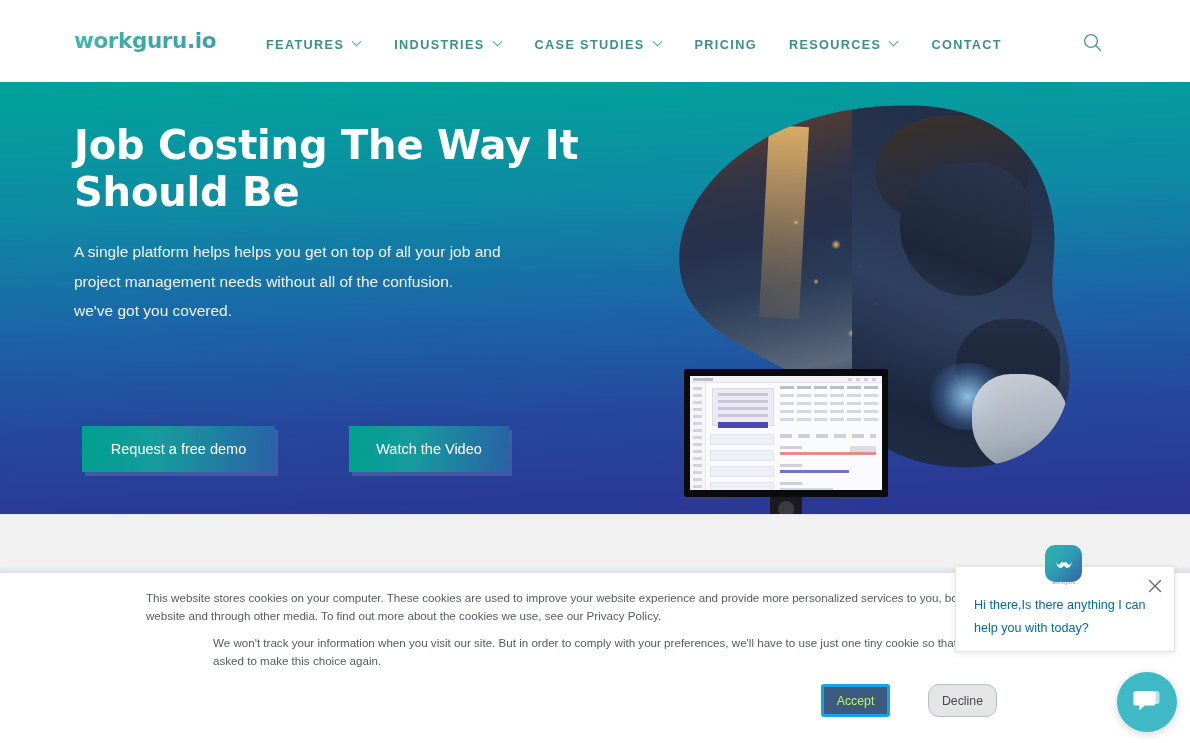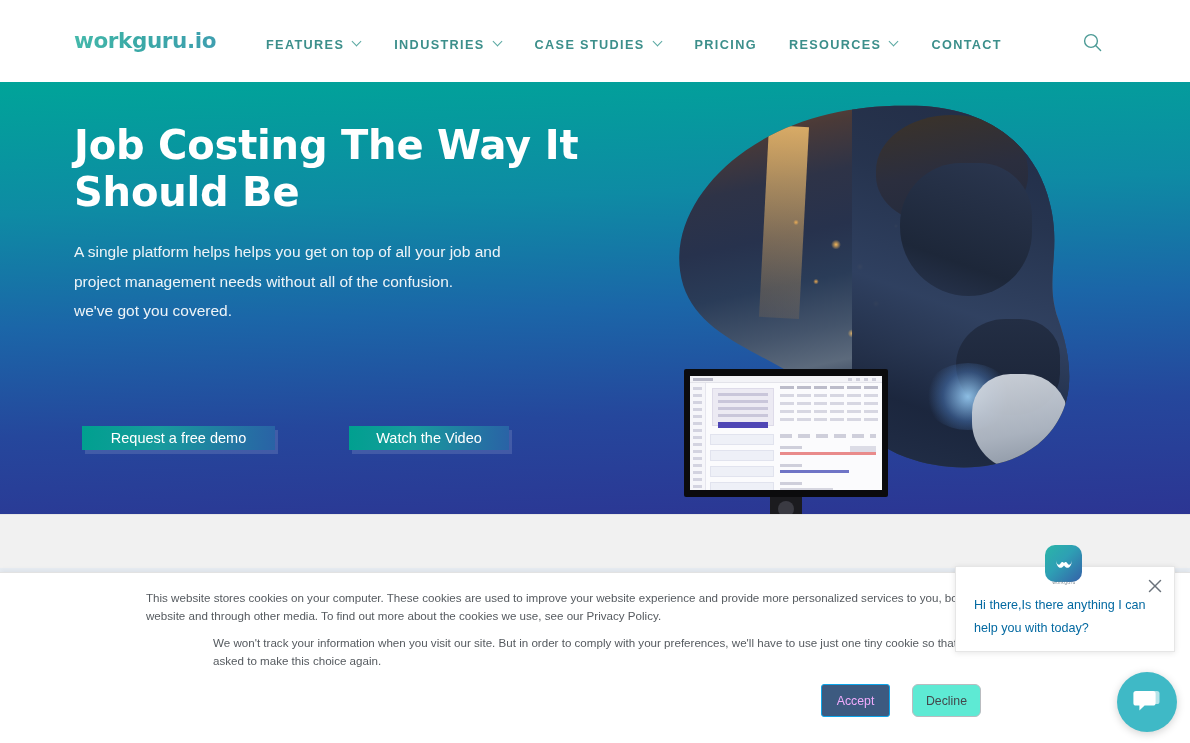--- a/index.html
+++ b/index.html
@@ -99,21 +99,21 @@
     font-size: 15.5px;
     line-height: 29.5px;
     font-weight: 400;
   }
   .hero-sub div { white-space: nowrap; }
   .hero-buttons {
     position: absolute; left: 82px; top: 344px;
     display: flex;
   }
   .btn-hero {
-    width: 193px; height: 24px;
+    width: 193px; height: 46px;
     display: flex; align-items: center; justify-content: center;
     color: #ffffff;
     font-size: 14.5px;
     font-weight: 400;
     background: linear-gradient(95deg, #00a08f 0%, #179b9d 40%, #2a62a6 100%);
     box-shadow: 3px 4px 0 rgba(255,255,255,0.13);
     cursor: pointer;
     border: none;
     font-family: "Liberation Sans", sans-serif;
   }
@@ -278,34 +278,34 @@
     line-height: 17.5px;
     color: #555a5f;
   }
   .cookie-actions {
     position: absolute; left: 821px; top: 111px;
     display: flex; align-items: center;
   }
   .btn-accept {
     width: 69px; height: 33px;
     background: #3d5a80;
-    color: #f0abfc;
-    border: 1px solid #0ea5e9;
+    color: #bef264;
+    border: 3px solid #0ea5e9;
     border-radius: 3px;
     font-size: 12.3px;
     cursor: pointer;
     font-family: "Liberation Sans", sans-serif;
   }
   .btn-decline {
     width: 69px; height: 33px;
-    margin-left: 22px;
-    background: #5eead4;
+    margin-left: 38px;
+    background: #e5e5e5;
     color: #44484c;
     border: 1px solid #b9bcc0;
-    border-radius: 6px;
+    border-radius: 11px;
     font-size: 12.3px;
     cursor: pointer;
     font-family: "Liberation Sans", sans-serif;
   }
 
   
   .chat-avatar {
     position: absolute; left: 1045px; top: 545px;
     width: 37px; height: 37px;
     border-radius: 10px;

